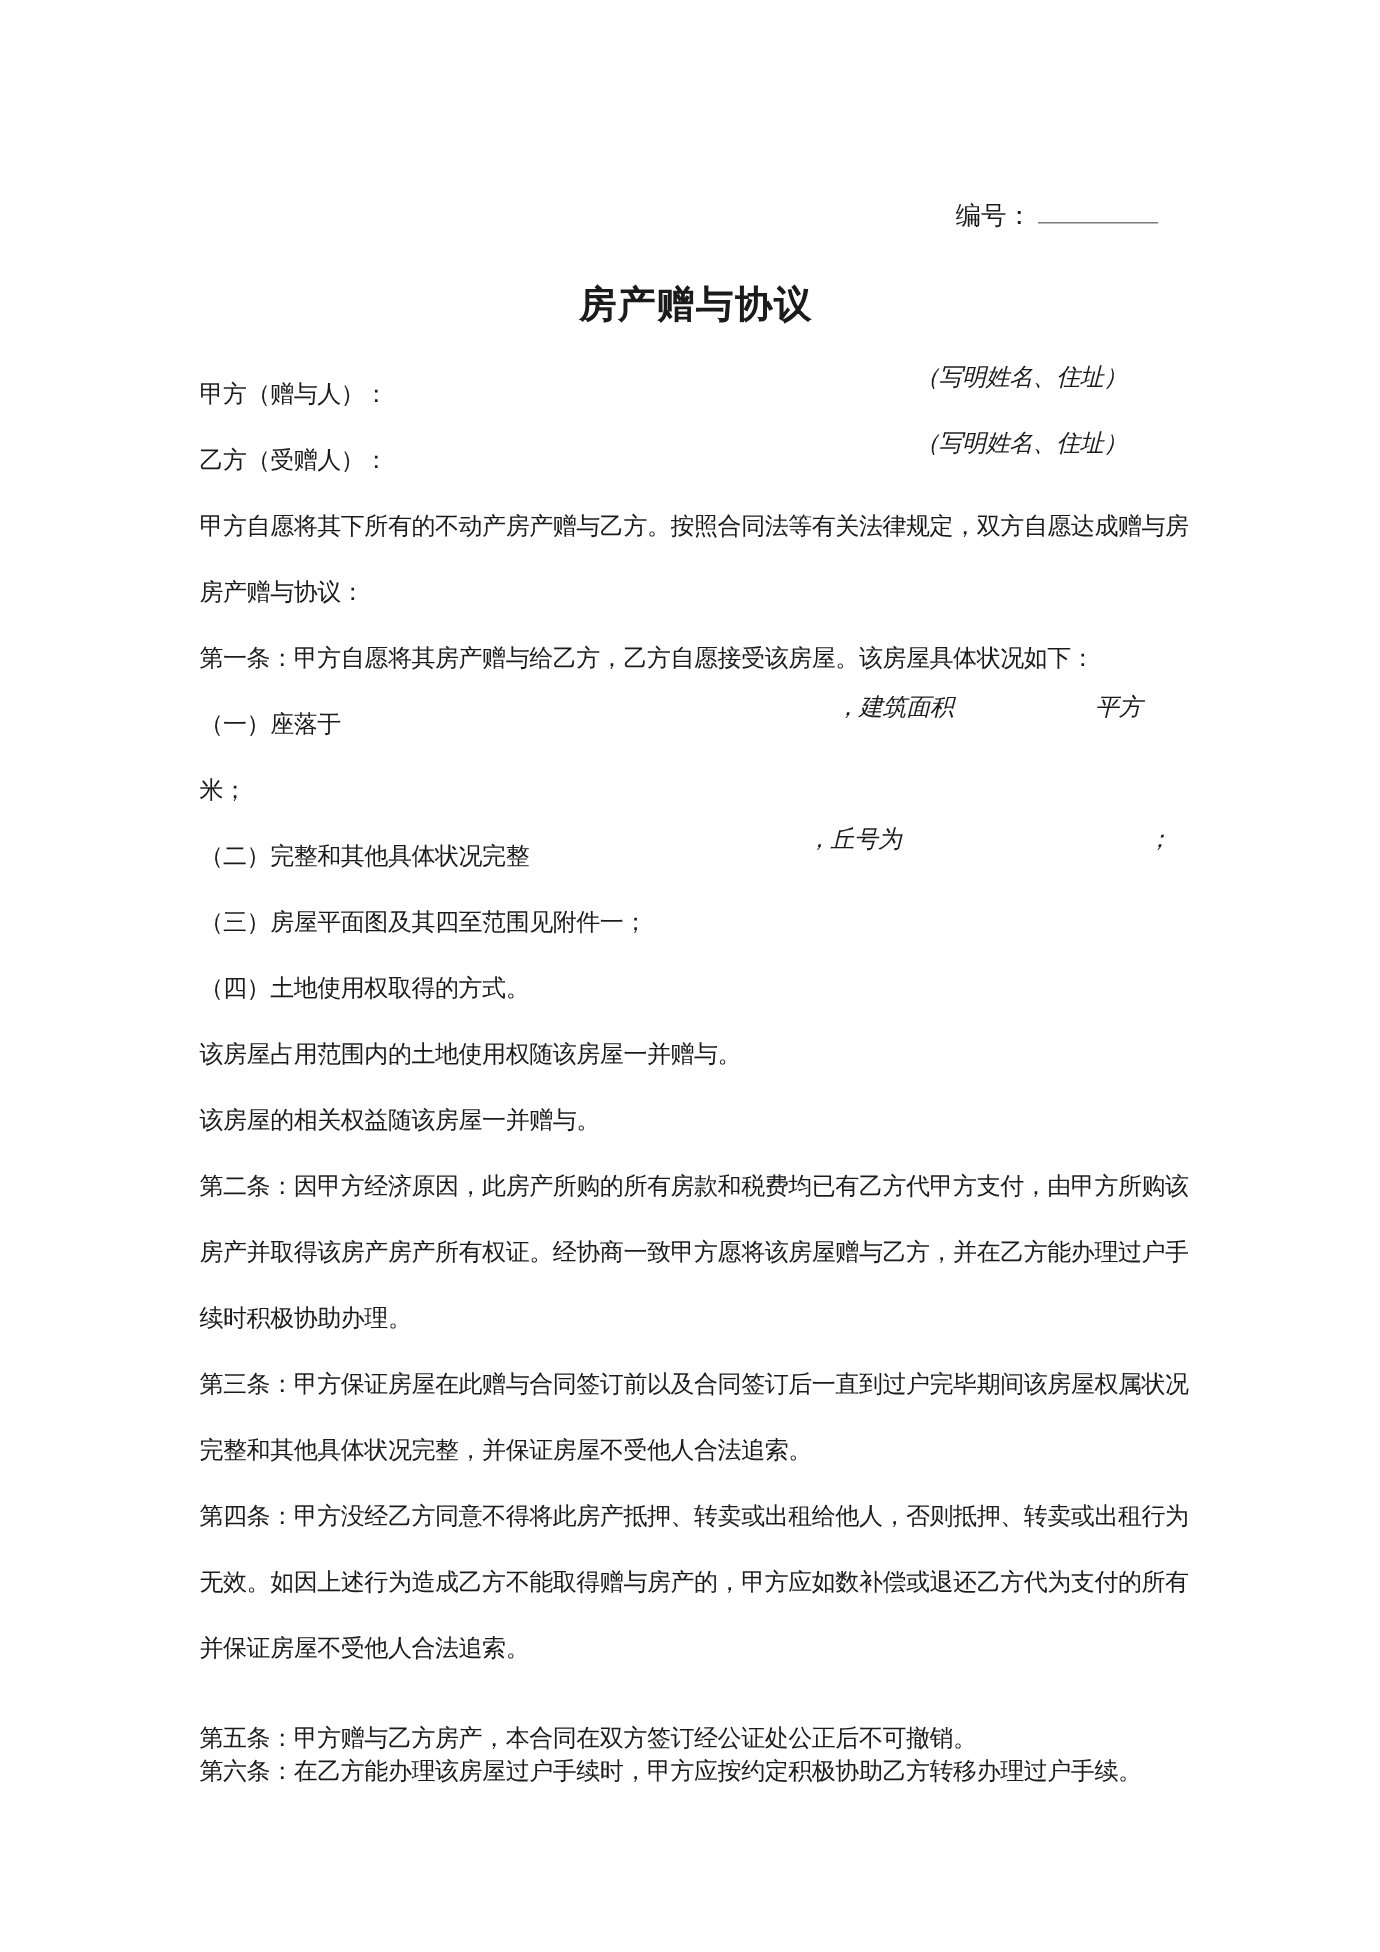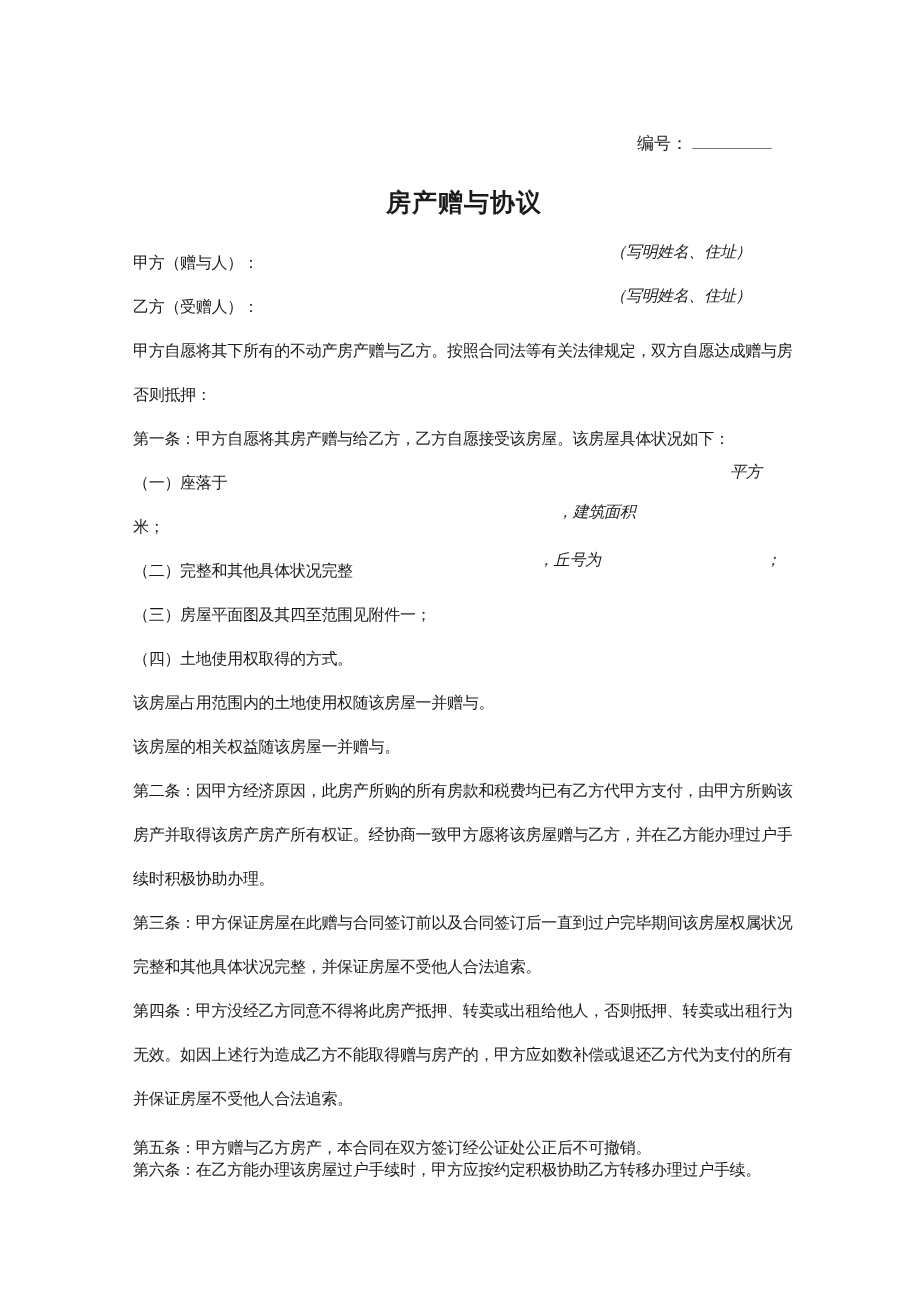--- a/index.html
+++ b/index.html
@@ -57,21 +57,21 @@
     white-space: nowrap;
   }
   .line-single {
     position: relative;
     height: 22px;
     display: flex;
     align-items: center;
     white-space: nowrap;
   }
   .gap-before {
-    margin-top: 27px;
+    margin-top: 38px;
   }
   .abs {
     position: absolute;
     top: 50%;
     transform: translateY(-50%);
     white-space: nowrap;
     font-style: italic;
   }
 </style>
 </head>
@@ -91,27 +91,27 @@
       <span>甲方（赠与人）：</span>
       <span class="abs" style="left:477px;">（写明姓名、住址）</span>
     </div>
 
     <div class="line">
       <span>乙方（受赠人）：</span>
       <span class="abs" style="left:477px;">（写明姓名、住址）</span>
     </div>
 
     <div class="line">甲方自愿将其下所有的不动产房产赠与乙方。按照合同法等有关法律规定，双方自愿达成赠与房</div>
-    <div class="line">否则抵押：</div>
+    <div class="line">房产赠与协议：</div>
 
     <div class="line">第一条：甲方自愿将其房产赠与给乙方，乙方自愿接受该房屋。该房屋具体状况如下：</div>
 
     <div class="line">
       <span>（一）座落于</span>
-      <span class="abs" style="left:424px;margin-top:40px;">，建筑面积</span>
+      <span class="abs" style="left:424px;">，建筑面积</span>
       <span class="abs" style="left:597px;">平方</span>
     </div>
 
     <div class="line">米；</div>
 
     <div class="line">
       <span>（二）完整和其他具体状况完整</span>
       <span class="abs" style="left:405px;">，丘号为</span>
       <span class="abs" style="left:632px;">；</span>
     </div>

